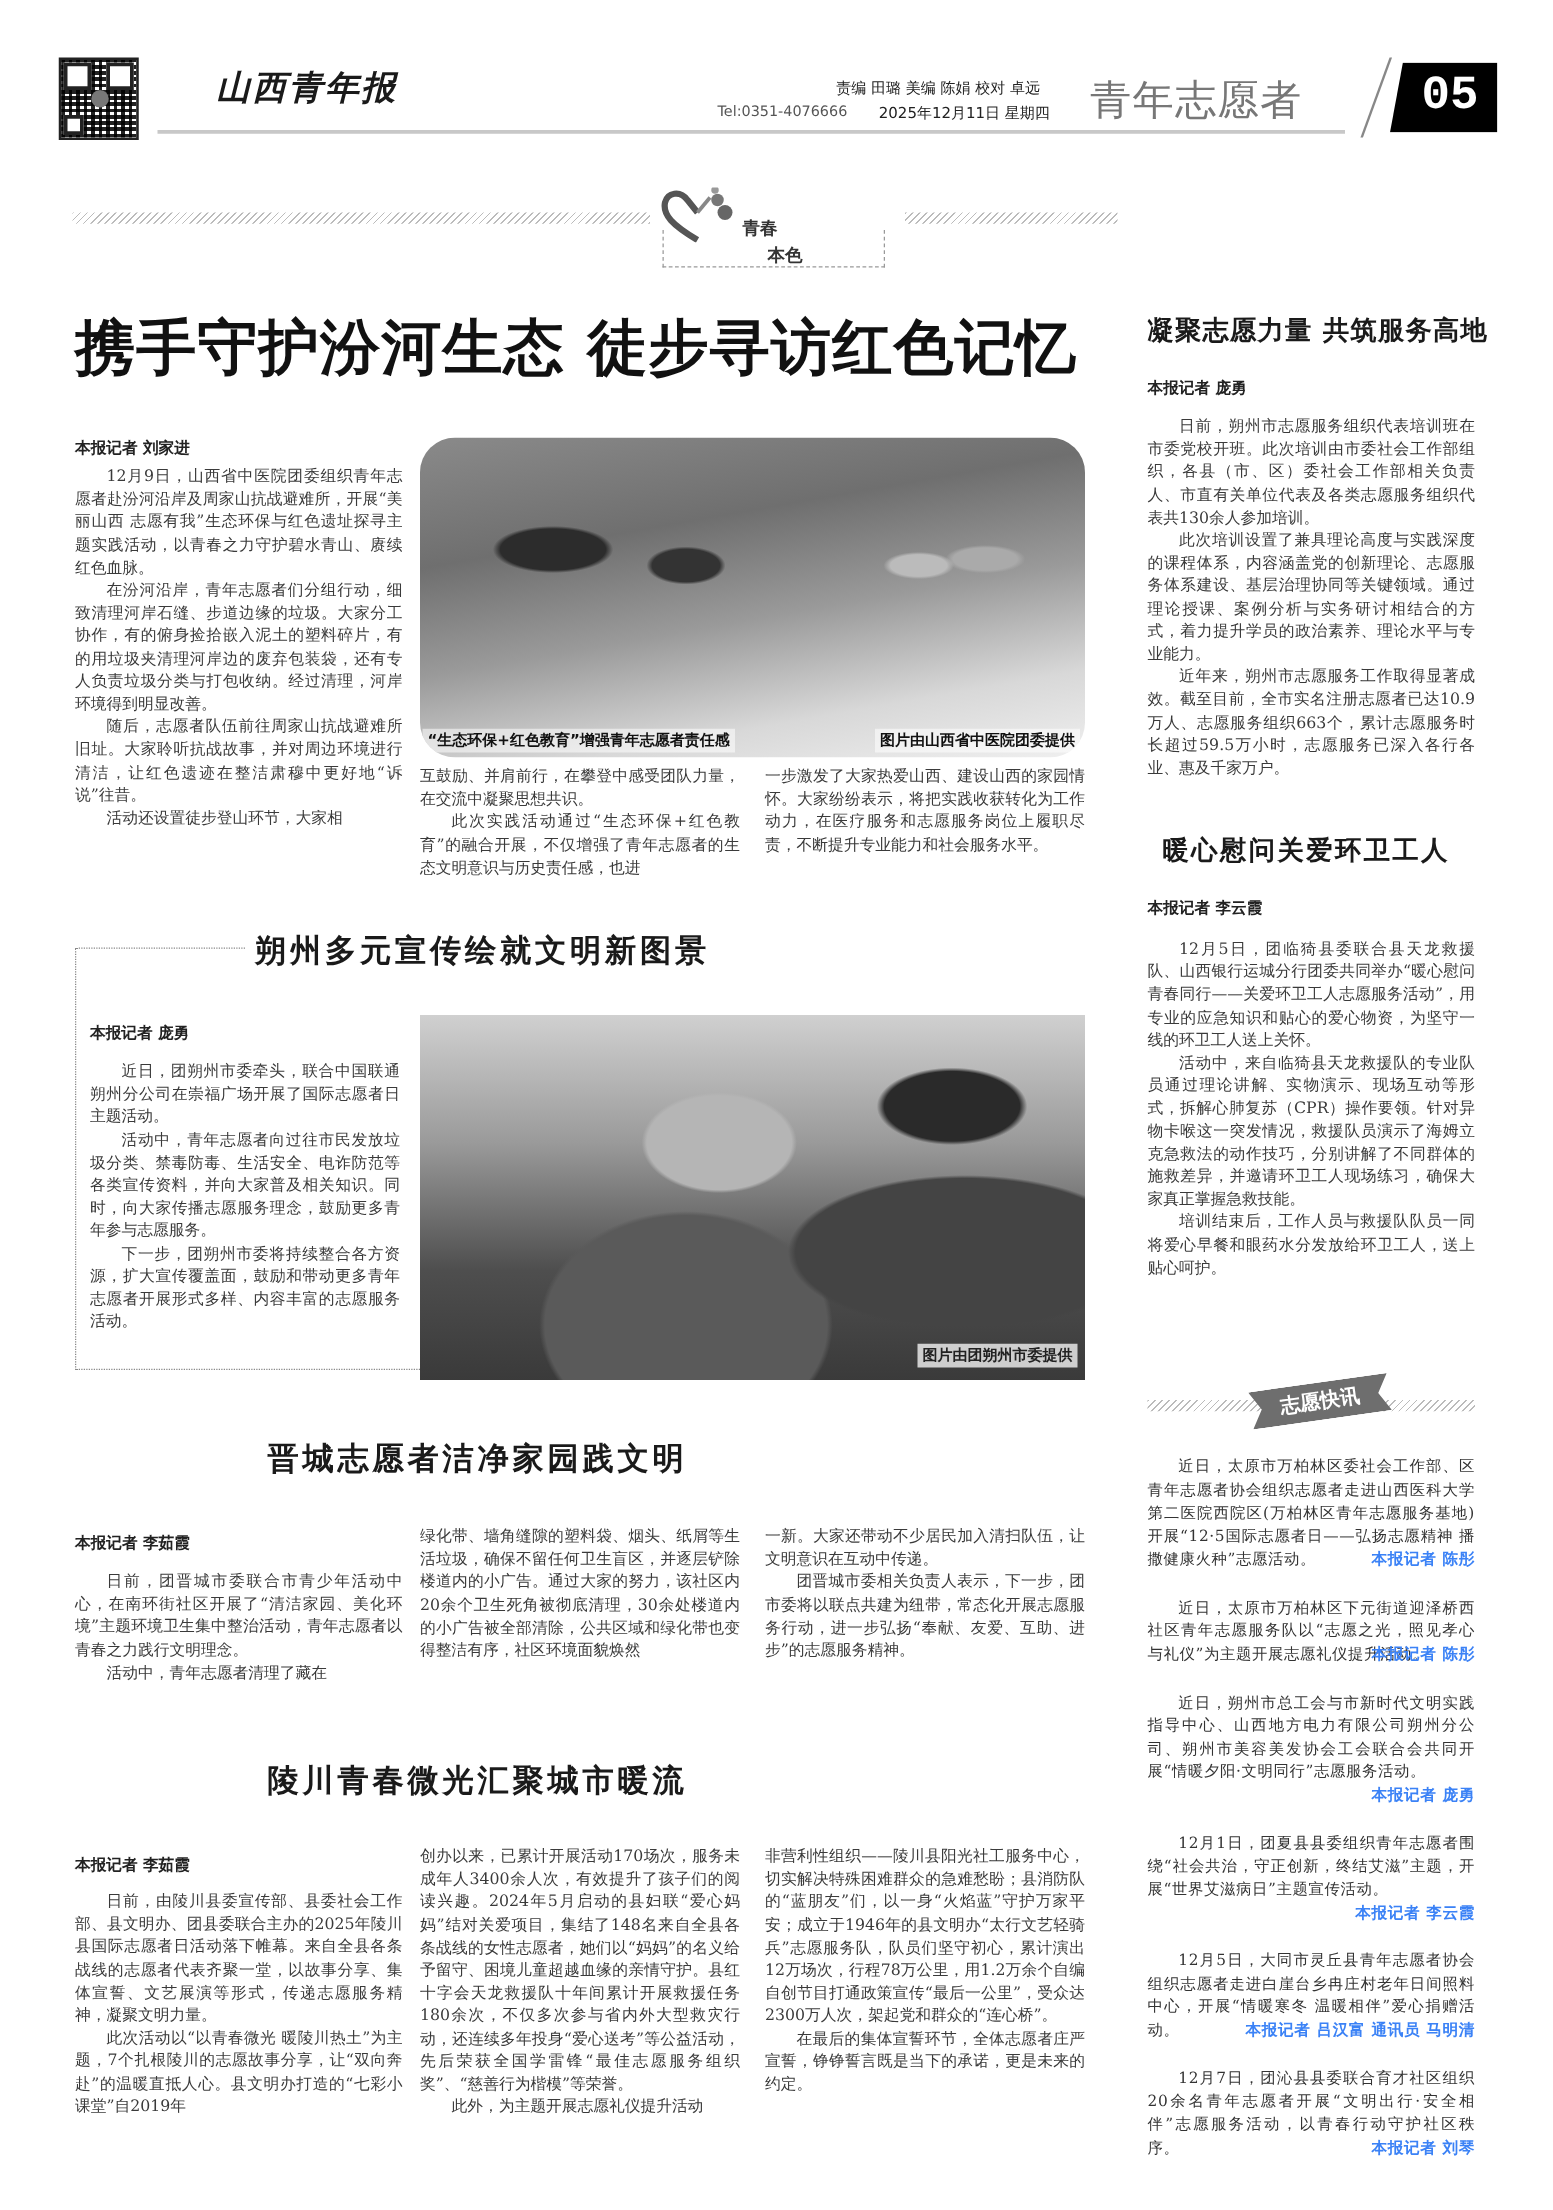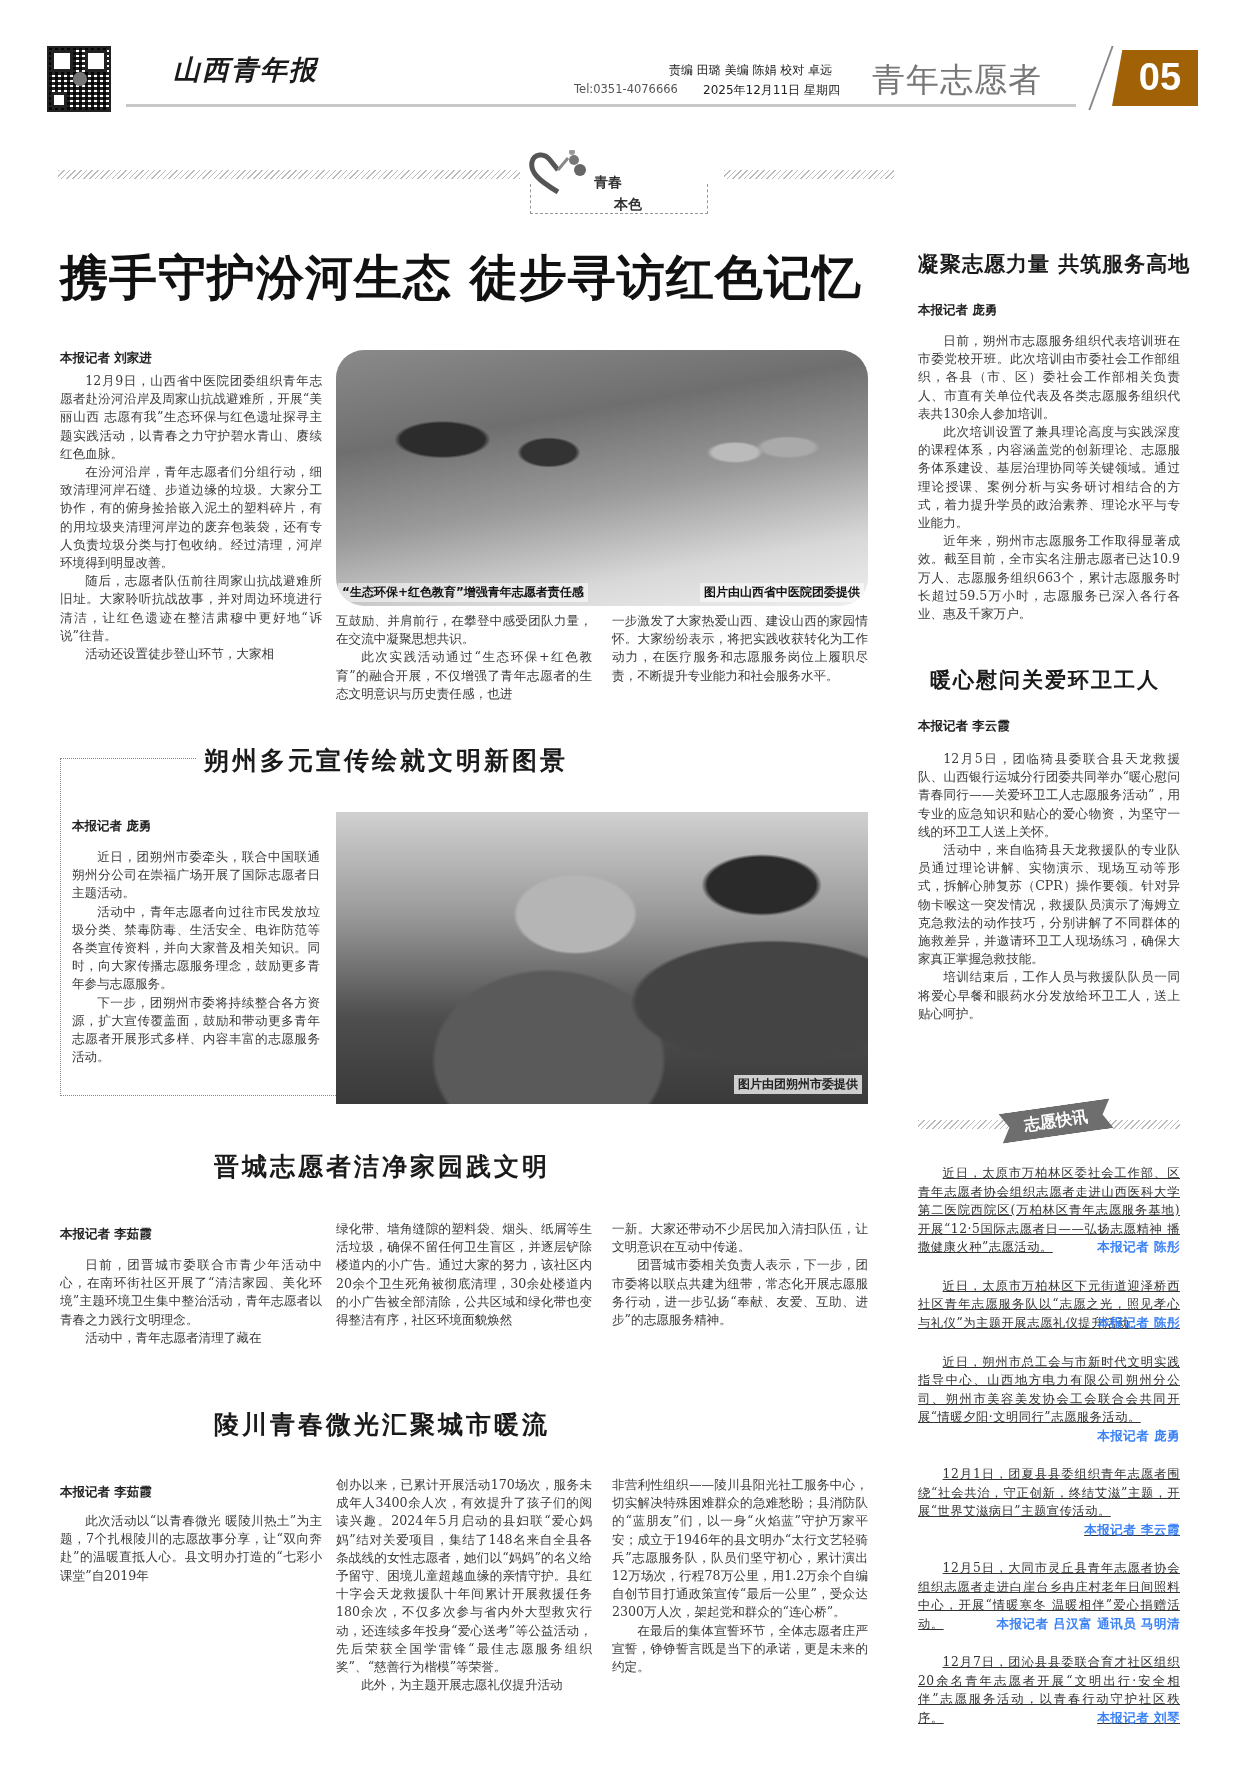--- a/index.html
+++ b/index.html
@@ -18,21 +18,21 @@
   .qr::before, .qr::after { content: ""; position: absolute; width: 16px; height: 16px; border: 3px solid #222; background: #fff; }
   .qr::before { left: 2px; top: 2px; }
   .qr::after { right: 2px; top: 2px; }
   .qr .qr-c { position:absolute; left: 2px; bottom: 2px; width: 16px; height: 16px; border: 3px solid #222; background:#fff; }
   .qr .qr-dot { position:absolute; left: 24px; top: 24px; width: 14px; height: 14px; border-radius: 50%; background: #777; }
   .masthead { font-family: Liberation Serif, serif; font-style: italic; font-size: 27px; font-weight: bold; color: #1a1a1a; letter-spacing: 2px; margin-left: 45px; }
   .hdr-line { height: 3px; background: #c8c8c8; }
   .meta1 { font-size: 12px; color: #222; font-family: "DejaVu Sans", sans-serif; }
   .meta2 { font-size: 11.5px; color: #555; font-family: "DejaVu Sans", sans-serif; }
   .section-name { font-family: "DejaVu Serif", serif; font-size: 33px; color: #777; letter-spacing: 1px; }
-  .page-no { background: #a16207; color: #fff; font-family: Liberation Sans, sans-serif; font-weight: bold; font-size: 38px; text-align: center; line-height: 54px; clip-path: polygon(12% 0, 100% 0, 100% 100%, 0 100%); padding-left: 10px; }
+  .page-no { background: #000000; color: #fff; font-family: Liberation Mono, monospace; font-weight: bold; font-size: 38px; text-align: center; line-height: 54px; clip-path: polygon(12% 0, 100% 0, 100% 100%, 0 100%); padding-left: 10px; }
   .slash { width: 2px; height: 64px; background: #888; transform: skewX(-20deg); }
 
   
   .hatch { height: 9px; background: repeating-linear-gradient(135deg, #bbb 0 1px, #fff 1px 4px); }
   .dotted-box { border: 1px dotted #888; }
 
   .headline-xl { font-family: "DejaVu Sans", sans-serif; font-weight: bold; font-size: 48px; color: #111; letter-spacing: 1px; }
   .headline-l { font-family: "DejaVu Sans", sans-serif; font-weight: bold; font-size: 25px; color: #1a1a1a; letter-spacing: 3px; }
   .headline-m { font-family: "DejaVu Sans", sans-serif; font-weight: bold; font-size: 21px; color: #1a1a1a; letter-spacing: 1px; }
 
@@ -133,20 +133,21 @@
   <p style="text-indent:0">绿化带、墙角缝隙的塑料袋、烟头、纸屑等生活垃圾，确保不留任何卫生盲区，并逐层铲除楼道内的小广告。通过大家的努力，该社区内20余个卫生死角被彻底清理，30余处楼道内的小广告被全部清除，公共区域和绿化带也变得整洁有序，社区环境面貌焕然</p>
 </div>
 <div class="abs body-text" style="left:612px;top:1220px;width:256px;">
   <p style="text-indent:0">一新。大家还带动不少居民加入清扫队伍，让文明意识在互动中传递。</p>
   <p>团晋城市委相关负责人表示，下一步，团市委将以联点共建为纽带，常态化开展志愿服务行动，进一步弘扬“奉献、友爱、互助、进步”的志愿服务精神。</p>
 </div>
 
 <div class="abs headline-l" style="left:214px;top:1408px;">陵川青春微光汇聚城市暖流</div>
 <div class="abs byline" style="left:60px;top:1484px;">本报记者 李茹霞</div>
 <div class="abs body-text" style="left:60px;top:1512px;width:262px;">
+  <p>日前，由陵川县委宣传部、县委社会工作部、县文明办、团县委联合主办的2025年陵川县国际志愿者日活动落下帷幕。来自全县各条战线的志愿者代表齐聚一堂，以故事分享、集体宣誓、文艺展演等形式，传递志愿服务精神，凝聚文明力量。</p>
   <p>此次活动以“以青春微光 暖陵川热土”为主题，7个扎根陵川的志愿故事分享，让“双向奔赴”的温暖直抵人心。县文明办打造的“七彩小课堂”自2019年</p>
 </div>
 <div class="abs body-text" style="left:336px;top:1476px;width:256px;">
   <p style="text-indent:0">创办以来，已累计开展活动170场次，服务未成年人3400余人次，有效提升了孩子们的阅读兴趣。2024年5月启动的县妇联“爱心妈妈”结对关爱项目，集结了148名来自全县各条战线的女性志愿者，她们以“妈妈”的名义给予留守、困境儿童超越血缘的亲情守护。县红十字会天龙救援队十年间累计开展救援任务180余次，不仅多次参与省内外大型救灾行动，还连续多年投身“爱心送考”等公益活动，先后荣获全国学雷锋“最佳志愿服务组织奖”、“慈善行为楷模”等荣誉。</p>
   <p>此外，为主题开展志愿礼仪提升活动</p>
 </div>
 <div class="abs body-text" style="left:612px;top:1476px;width:256px;">
   <p style="text-indent:0">非营利性组织——陵川县阳光社工服务中心，切实解决特殊困难群众的急难愁盼；县消防队的“蓝朋友”们，以一身“火焰蓝”守护万家平安；成立于1946年的县文明办“太行文艺轻骑兵”志愿服务队，队员们坚守初心，累计演出12万场次，行程78万公里，用1.2万余个自编自创节目打通政策宣传“最后一公里”，受众达2300万人次，架起党和群众的“连心桥”。</p>
   <p>在最后的集体宣誓环节，全体志愿者庄严宣誓，铮铮誓言既是当下的承诺，更是未来的约定。</p>
 </div>
@@ -162,21 +163,21 @@
 <div class="abs headline-m" style="left:930px;top:666px;letter-spacing:2px;">暖心慰问关爱环卫工人</div>
 <div class="abs byline" style="left:918px;top:718px;">本报记者 李云霞</div>
 <div class="abs body-text" style="left:918px;top:750px;width:262px;">
   <p>12月5日，团临猗县委联合县天龙救援队、山西银行运城分行团委共同举办“暖心慰问 青春同行——关爱环卫工人志愿服务活动”，用专业的应急知识和贴心的爱心物资，为坚守一线的环卫工人送上关怀。</p>
   <p>活动中，来自临猗县天龙救援队的专业队员通过理论讲解、实物演示、现场互动等形式，拆解心肺复苏（CPR）操作要领。针对异物卡喉这一突发情况，救援队员演示了海姆立克急救法的动作技巧，分别讲解了不同群体的施救差异，并邀请环卫工人现场练习，确保大家真正掌握急救技能。</p>
   <p>培训结束后，工作人员与救援队队员一同将爱心早餐和眼药水分发放给环卫工人，送上贴心呵护。</p>
 </div>
 
 <div class="abs hatch" style="left:918px;top:1120px;width:262px;"></div>
 <div class="abs flash-banner" style="left:1000px;top:1106px;width:112px;height:30px;">志愿快讯</div>
-<div class="abs flash-text" style="left:918px;top:1164px;width:262px;text-decoration:underline;">
+<div class="abs flash-text" style="left:918px;top:1164px;width:262px;">
   <div style="margin-bottom:20px;">
     <p><span>近日，太原市万柏林区委社会工作部、区青年志愿者协会组织志愿者走进山西医科大学第二医院西院区(万柏林区青年志愿服务基地)开展“12·5国际志愿者日——弘扬志愿精神 播撒健康火种”志愿活动。</span><span class="flash-sign" style="float:right;">本报记者 陈彤</span></p>
     <div style="clear:both"></div>
   </div>
   <div style="margin-bottom:20px;">
     <p><span>近日，太原市万柏林区下元街道迎泽桥西社区青年志愿服务队以“志愿之光，照见孝心与礼仪”为主题开展志愿礼仪提升活动。</span></p>
     <div class="flash-sign" style="text-align:right;margin-top:-18px;">本报记者 陈彤</div>
   </div>
   <div style="margin-bottom:20px;">
     <p><span>近日，朔州市总工会与市新时代文明实践指导中心、山西地方电力有限公司朔州分公司、朔州市美容美发协会工会联合会共同开展“情暖夕阳·文明同行”志愿服务活动。</span><span class="flash-sign" style="float:right;">本报记者 庞勇</span></p>

